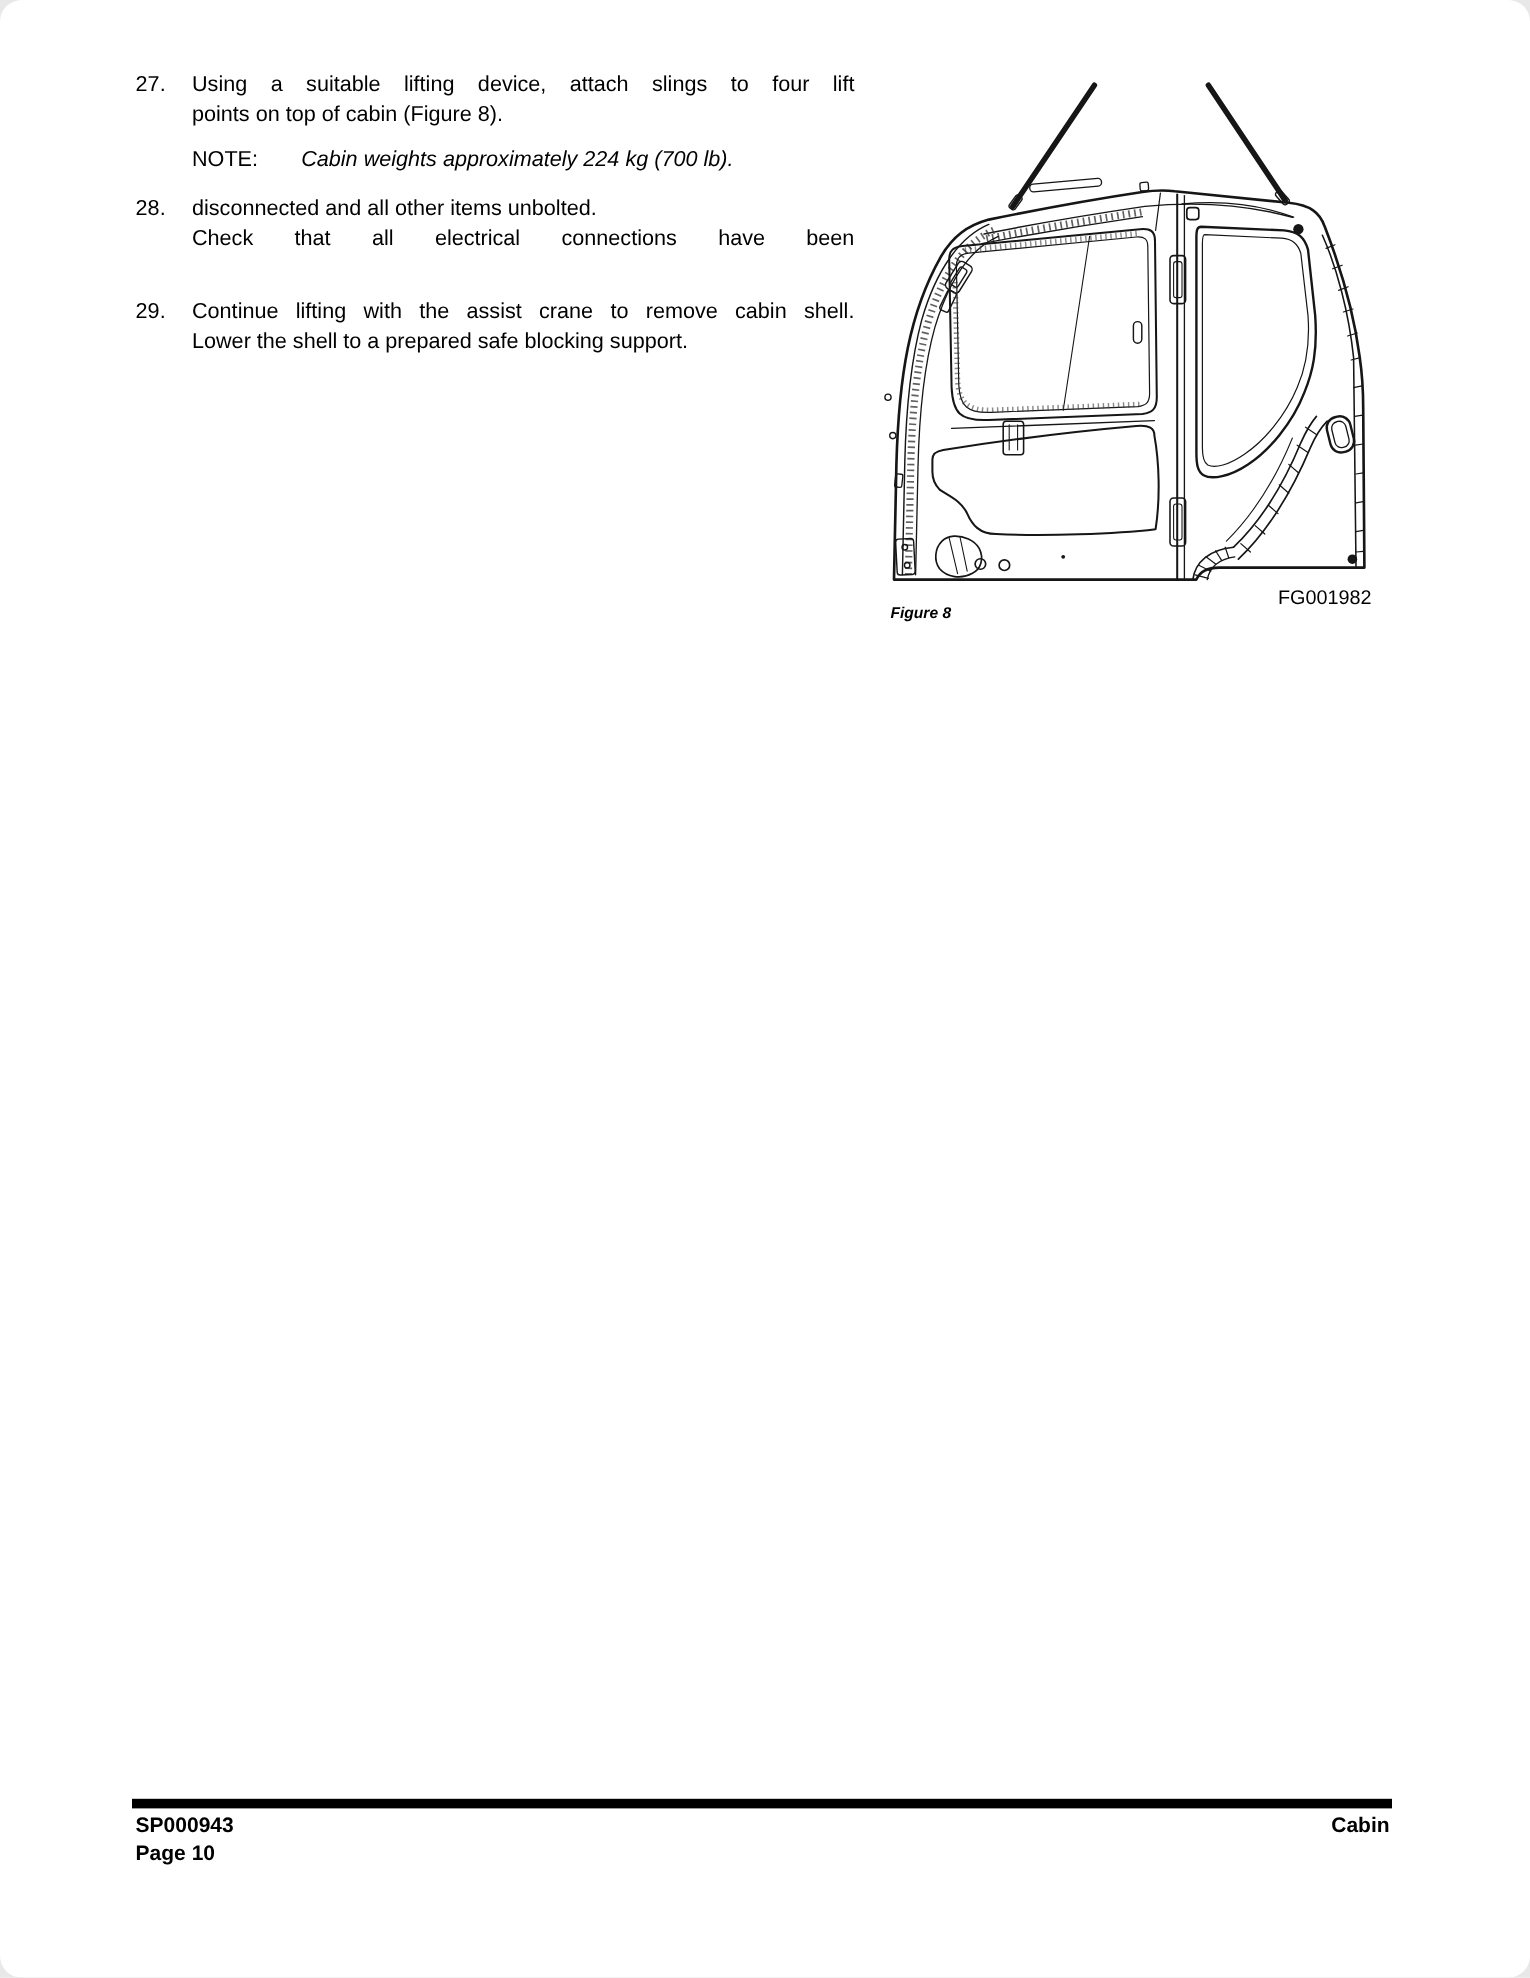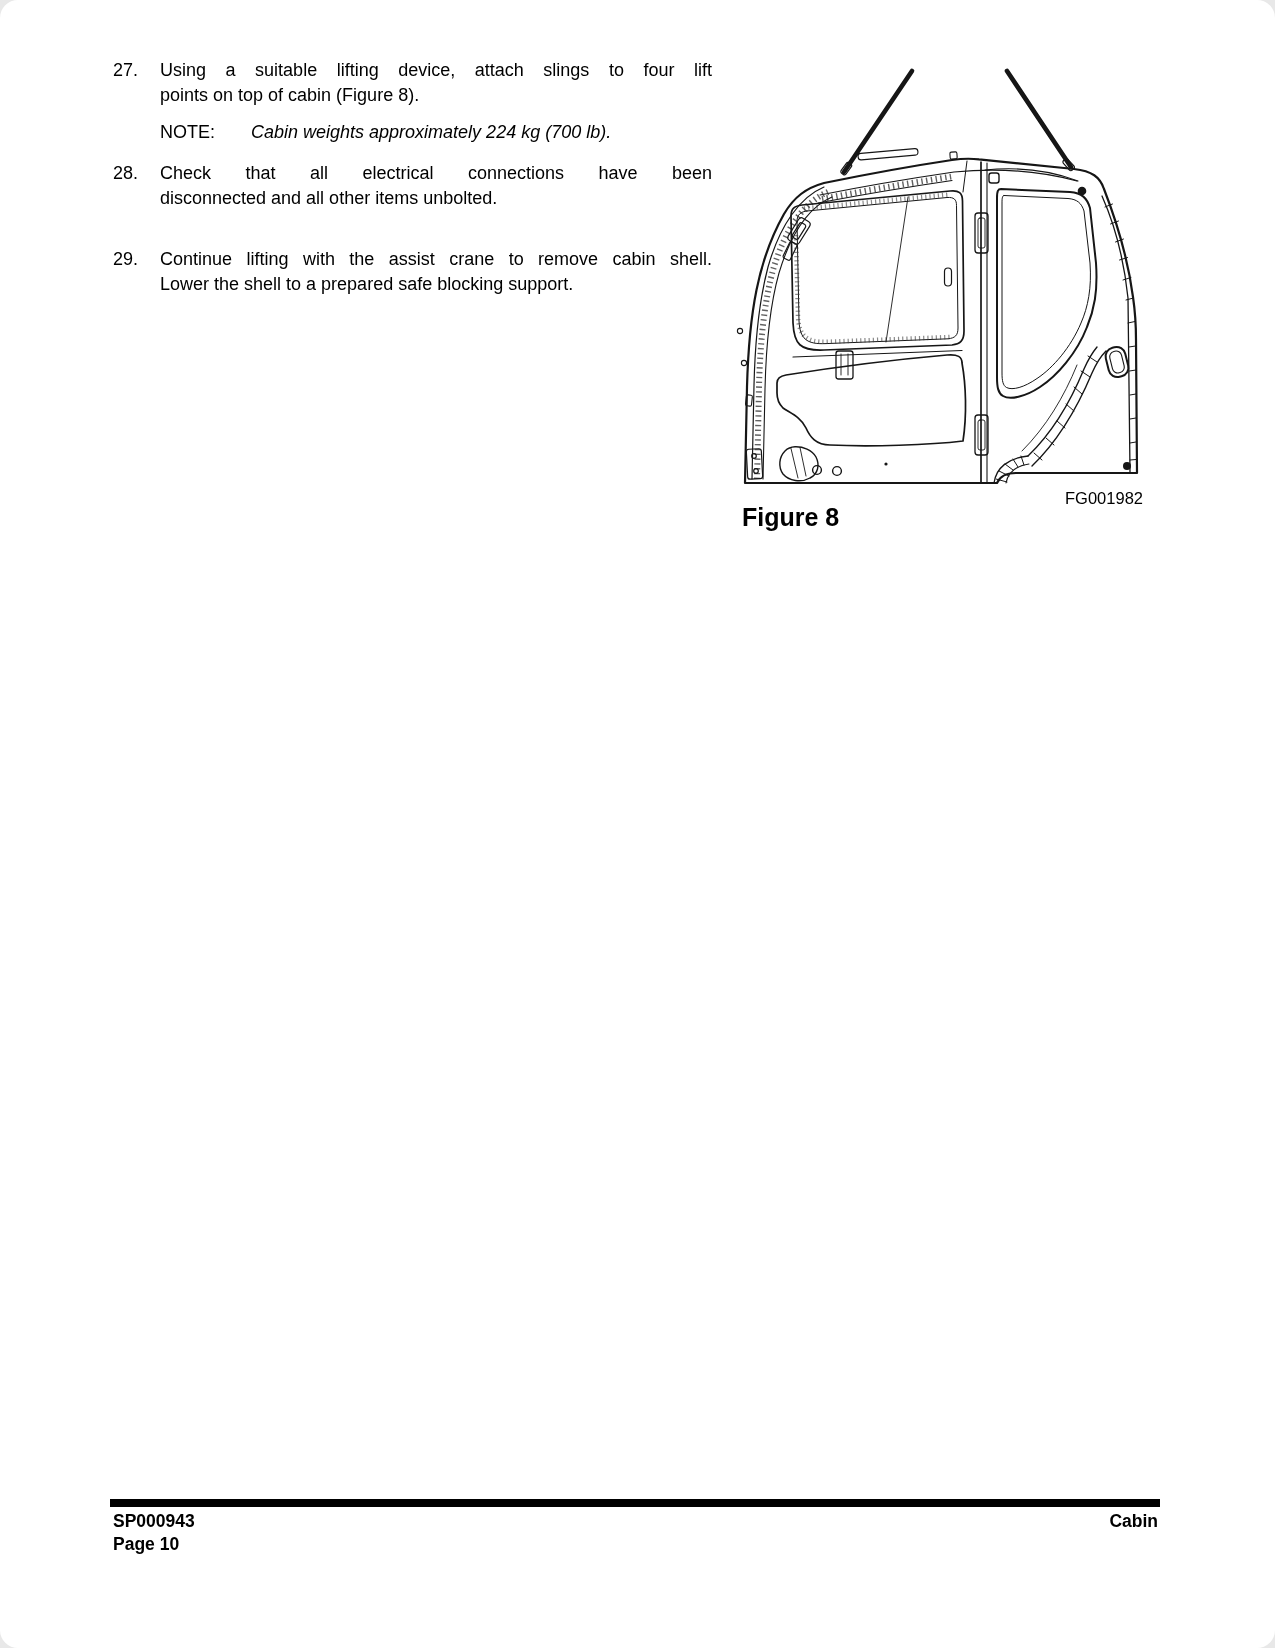--- a/index.html
+++ b/index.html
@@ -12,21 +12,21 @@
   .step { position:absolute; left:113px; width:599px; }
   .step .num { position:absolute; left:0; top:0; font-size:18px; line-height:25px; }
   .step .lines { margin-left:47px; width:552px; }
   .line { font-size:18px; line-height:25px; white-space:normal; }
   .line.just { text-align:justify; text-align-last:justify; }
   .notebox { position:absolute; left:160px; top:120px; width:560px; font-size:18px; line-height:25px; }
   .note-label { font-weight:normal; display:inline-block; width:91px; }
   .note-text { font-style:italic; }
   .figure-wrap { position:absolute; left:700px; top:55px; width:443px; height:430px; }
   .fig-code { position:absolute; left:700px; top:489px; width:443px; text-align:right; font-size:16.5px; }
-  .fig-caption { position:absolute; left:742px; top:503px; font-size:25px; font-weight:bold; }
+  .fig-caption { position:absolute; left:742px; top:503px; font-size:13px; font-weight:bold;font-style:italic; }
   .footer-bar { position:absolute; left:110px; top:1499px; width:1050px; height:8px; background:#000; }
   .f-doc { position:absolute; left:113px; top:1511px; font-size:17.5px; font-weight:bold; }
   .f-page { position:absolute; left:113px; top:1534px; font-size:17.5px; font-weight:bold; }
   .f-section { position:absolute; left:110px; top:1511px; width:1048px; text-align:right; font-size:17.5px; font-weight:bold; }
   svg .ln { fill:none; stroke:#161616; stroke-linecap:round; stroke-linejoin:round; }
   svg .hatch { fill:none; stroke:#3a3a3a; stroke-linecap:butt; }
 </style>
 </head>
 <body>
 
@@ -40,22 +40,22 @@
     </div>
   </div>
 
   <div class="notebox">
     <span class="note-label">NOTE:</span><span class="note-text">Cabin weights approximately 224 kg (700 lb).</span>
   </div>
 
   <div class="step" style="top:161px">
     <span class="num">28.</span>
     <div class="lines">
+      <div class="line">disconnected and all other items unbolted.</div>
       <div class="line just">Check that all electrical connections have been</div>
-      <div class="line">disconnected and all other items unbolted.</div>
     </div>
   </div>
 
   <div class="step" style="top:247px">
     <span class="num">29.</span>
     <div class="lines">
       <div class="line just">Continue lifting with the assist crane to remove cabin shell.</div>
       <div class="line">Lower the shell to a prepared safe blocking support.</div>
     </div>
   </div>

